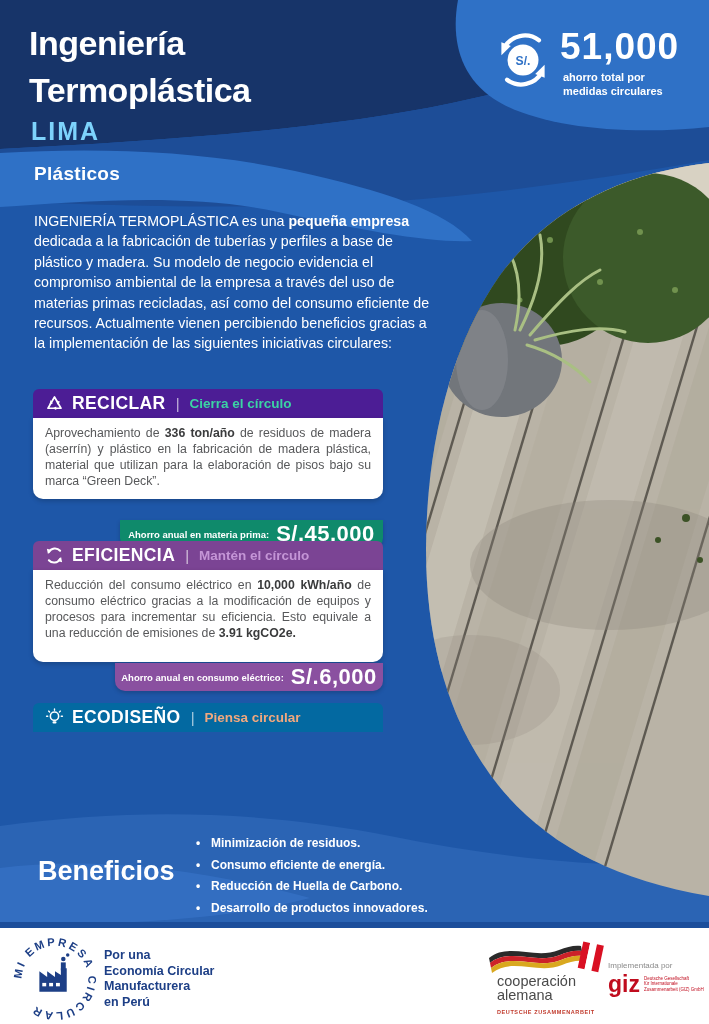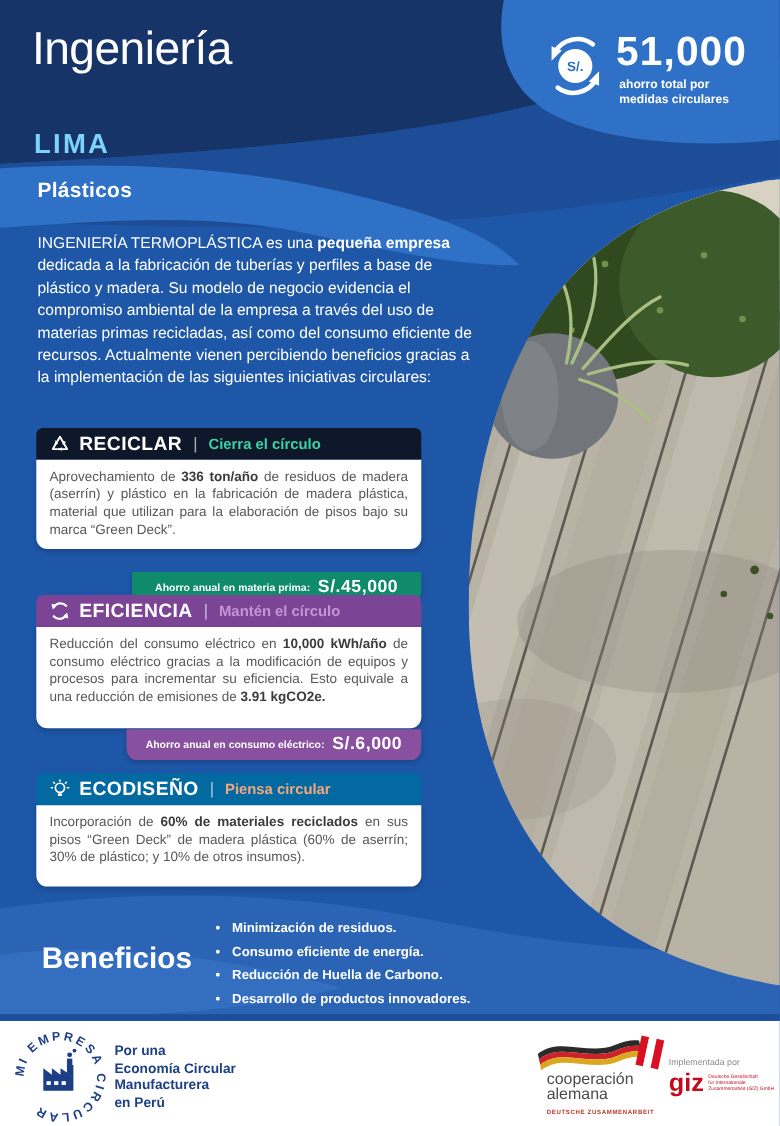--- a/index.html
+++ b/index.html
@@ -5,21 +5,21 @@
   html,body{margin:0;padding:0;background:#ffffff;}
   *{box-sizing:border-box;}
   .page{
     position:relative;width:709px;height:1024px;overflow:hidden;
     font-family:"Liberation Sans","DejaVu Sans",sans-serif;
     background:#1e57a8;
   }
   .bg{position:absolute;left:0;top:0;}
 
   
-  .title{position:absolute;left:29px;top:20px;color:#fff;font-size:42px;line-height:47px;font-weight:400;letter-spacing:-0.5px;}
+  .title{position:absolute;left:29px;top:20px;color:#fff;font-size:34px;line-height:47px;font-weight:700;letter-spacing:-0.5px;}
   .city{position:absolute;left:31px;top:117px;color:#7dd3fc;font-size:25px;font-weight:700;letter-spacing:2px;}
   .category{position:absolute;left:34px;top:163px;color:#fff;font-size:19px;font-weight:800;letter-spacing:.3px;}
 
   
   .badge-icon{position:absolute;left:492px;top:29px;}
   .badge-amount{position:absolute;left:560px;top:26px;color:#fff;font-size:37px;font-weight:800;letter-spacing:1px;}
   .badge-caption{position:absolute;left:563px;top:71px;color:#fff;font-size:11px;font-weight:700;line-height:13.5px;}
 
   
   .intro{position:absolute;left:34px;top:211px;width:404px;color:#fff;font-size:14.2px;line-height:20.4px;}
@@ -37,21 +37,21 @@
   .card-head .ic{display:flex;align-items:center;}
   .card-body{background:#fff;border-radius:0 0 10px 10px;padding:8px 12px 9px;font-size:12.3px;line-height:15.9px;text-align:justify;color:#57585a;box-shadow:0 2px 5px rgba(0,0,0,.20);}
   .card-body .b{font-weight:800;color:#3a3b3c;}
   .card-reciclar .card-body{min-height:72px;}
   .card-eficiencia .card-body{min-height:92px;}
   .card-ecodiseno .card-body{min-height:74px;}
   .save{position:absolute;right:0;height:28px;display:flex;align-items:center;justify-content:center;gap:7px;border-radius:0 0 10px 10px;color:#fff;box-shadow:0 2px 4px rgba(0,0,0,.18);}
   .card-reciclar .save{top:103px;width:263px;}
   .card-eficiencia .save{top:122px;width:268px;}
   .save-label{font-size:9.5px;font-weight:700;}
-  .save-value{font-size:16px;font-weight:800;letter-spacing:.5px;}
+  .save-value{font-size:22px;font-weight:800;letter-spacing:.5px;}
 
   
   .benefits-title{position:absolute;left:38px;top:856px;color:#fff;font-size:27px;font-weight:800;}
   .benefit-list{position:absolute;left:196px;top:833px;margin:0;padding:0;list-style:none;}
   .benefit-list li{position:relative;color:#fff;font-size:12px;line-height:21.5px;font-weight:700;padding-left:15px;}
   .benefit-list li::before{content:"•";position:absolute;left:0;}
 
   
   .footer-logo{position:absolute;left:12px;top:936px;}
   .footer-tagline{position:absolute;left:104px;top:948px;color:#1d3f86;font-size:12.5px;line-height:15.5px;font-weight:700;}
@@ -128,20 +128,21 @@
     </g>
 
     <path d="M0,0 H709 V52 C620,62 540,84 452,103 C330,129 160,141 0,149 Z" fill="#173469"></path>
     <path d="M0,149 C160,141 330,129 452,103 C540,84 620,62 709,52 L709,160 C560,186 420,204 290,206 C170,208 70,204 0,201 Z" fill="#1d4d97"></path>
     <path d="M0,153 C100,147 205,151 295,171 C385,191 445,211 472,241 C430,243 360,230 278,212 C186,192 80,202 0,207 Z" fill="#2f71c6"></path>
     <path d="M458,0 C451,38 459,76 494,99 C537,127 625,136 709,127 L709,0 Z" fill="#2f71c6"></path>
   </svg>
 
   <div class="title">
     <div>Ingeniería</div>
+    <div>Termoplástica</div>
   </div>
   <div class="city">LIMA</div>
   <div class="category">Plásticos</div>
 
   <svg class="badge-icon" width="62" height="62" viewBox="0 0 66 66">
     <g stroke="#fff" stroke-width="4.5" fill="none" stroke-linecap="round">
       <path d="M50,12 A25,25 0 0 0 13,20"></path>
       <path d="M16,54 A25,25 0 0 0 53,46"></path>
     </g>
     <polygon points="10,14 20,18 10,28" fill="#fff"></polygon>
@@ -152,21 +153,21 @@
   <div class="badge-amount">51,000</div>
   <div class="badge-caption">
     <div>ahorro total por</div>
     <div>medidas circulares</div>
   </div>
 
   <div class="intro"><span>INGENIERÍA TERMOPLÁSTICA es una </span><span class="b">pequeña empresa</span><span> dedicada a la fabricación de tuberías y perfiles a base de plástico y madera. Su modelo de negocio evidencia el compromiso ambiental de la empresa a través del uso de materias primas recicladas, así como del consumo eficiente de recursos. Actualmente vienen percibiendo beneficios gracias a la implementación de las siguientes iniciativas circulares:</span></div>
 
   <div id="sections">
       <div class="card card-reciclar">
-      <div class="card-head" style="background: #0f172a;">
+      <div class="card-head" style="background: #4c1d95;">
         <span class="ic">
             <svg viewBox="0 0 22 22" width="19" height="19">
               <path d="M11,3.5 L18.5,16.5 H3.5 Z" fill="none" stroke="#fff" stroke-width="2" stroke-linejoin="round"></path>
               <polygon points="13.5,7.5 17.5,9 14,12.5" fill="#fff"></polygon>
               <polygon points="13,14.5 13,18.5 9,16.5" fill="#fff"></polygon>
               <polygon points="5,12.5 9,11 6.5,7" fill="#fff"></polygon>
             </svg>
           </span>
         <span class="ttl">RECICLAR</span>
         <span class="sep">|</span>
@@ -212,21 +213,20 @@
                 <path d="M17.8,3.6 L16.7,4.7"></path>
                 <path d="M1.8,9.5 H3.2"></path>
                 <path d="M20.2,9.5 H18.8"></path>
               </g>
             </svg>
           </span>
         <span class="ttl">ECODISEÑO</span>
         <span class="sep">|</span>
         <span class="tag" style="color: rgb(242, 168, 126);">Piensa circular</span>
       </div>
-      <div class="card-body"><span>Incorporación de </span><span class="b">60% de materiales reciclados</span><span> en sus pisos “Green Deck” de madera plástica (60% de aserrín; 30% de plástico; y 10% de otros insumos).</span></div>
 
     </div>
     </div>
 
   <div class="benefits-title">Beneficios</div>
   <ul class="benefit-list" id="benefit-list">
       <li>Minimización de residuos.</li>
       <li>Consumo eficiente de energía.</li>
       <li>Reducción de Huella de Carbono.</li>
       <li>Desarrollo de productos innovadores.</li>

